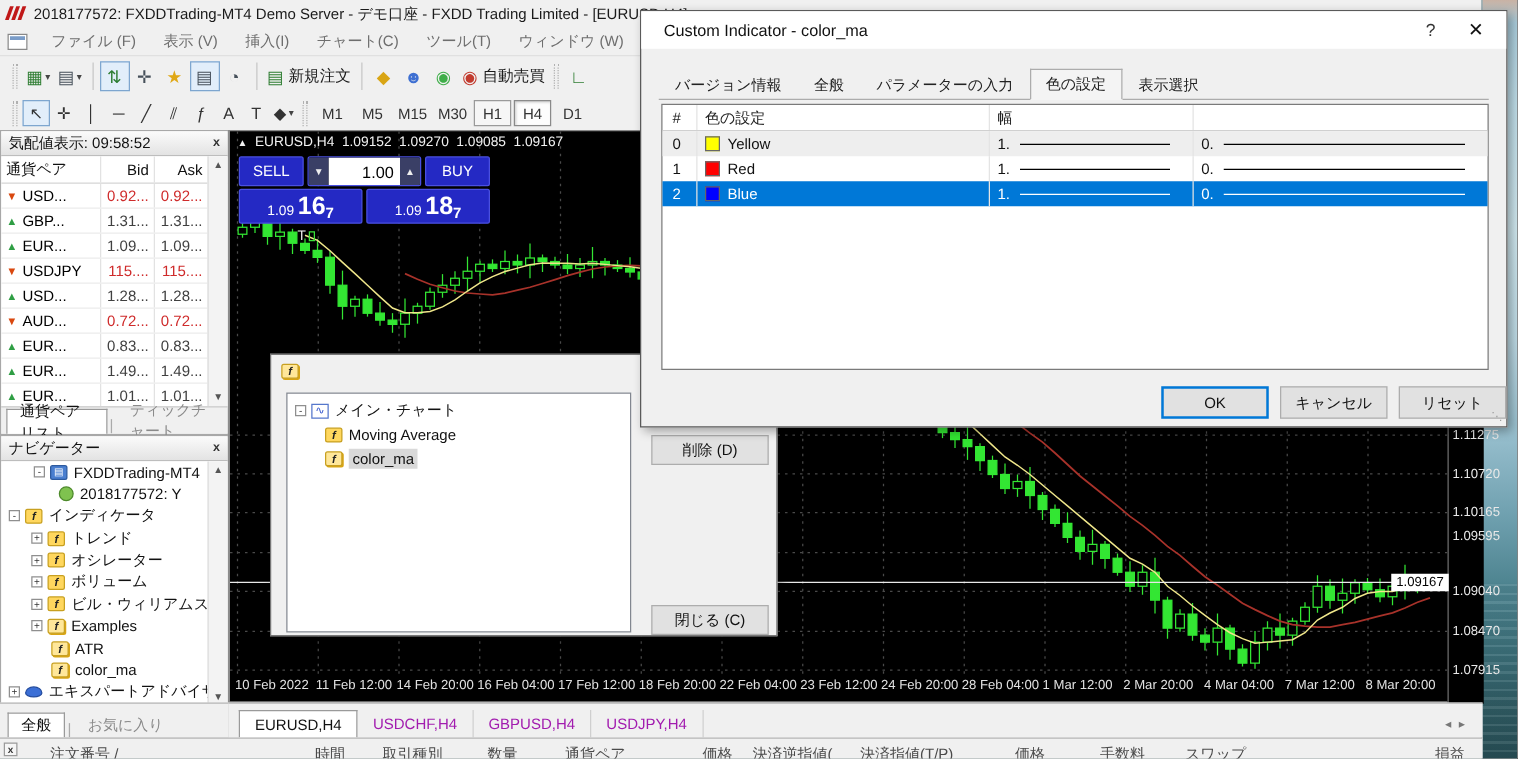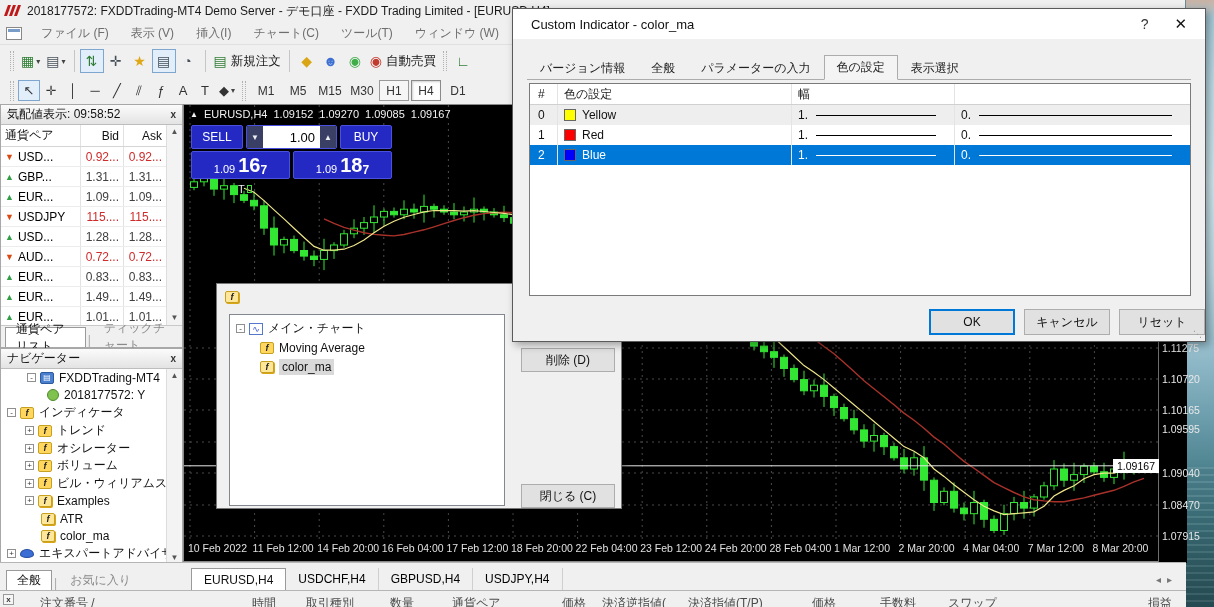--- a/index.html
+++ b/index.html
@@ -84,21 +84,21 @@
   .oc-spin{flex:1;display:flex;border:1px solid #4a50e0;border-radius:2px;overflow:hidden;}
   .oc-step{width:16px;background:#3a3f66;color:#eee;font-size:8px;display:flex;align-items:center;justify-content:center;}
   .oc-input{flex:1;background:#fff;color:#000;font-size:13px;display:flex;align-items:center;justify-content:flex-end;padding-right:5px;}
   .oc-row2{display:flex;height:28px;gap:3px;margin-top:2px;}
   .oc-price{flex:1;background:#2429c4;border:1px solid #4a50e0;border-radius:2px;color:#fff;display:flex;align-items:flex-end;justify-content:center;padding-bottom:1px;}
   .oc-pre{font-size:11px;margin-right:3px;margin-bottom:2px;}
   .oc-big{font-size:20px;font-weight:bold;line-height:24px;}
   .oc-sup{font-size:12px;font-weight:bold;margin-top:-2px;}
   
   #chart-tabs{position:absolute;left:183px;top:562px;width:1003px;height:28px;background:#f0f0f0;border-top:1px solid #b5b5b5;display:flex;align-items:flex-end;padding-left:8px;}
-  .ctab{height:22px;display:flex;align-items:center;padding:0 12px;font-size:12px;color:#000000;border-right:1px solid #cfcfcf;}
+  .ctab{height:22px;display:flex;align-items:center;padding:0 12px;font-size:12px;color:#a21caf;border-right:1px solid #cfcfcf;}
   .ctab.active{background:#fff;border:1px solid #9a9a9a;border-bottom:none;color:#111;}
   #ctab-arrows{position:absolute;right:8px;bottom:5px;font-size:10px;color:#777;letter-spacing:6px;}
   #nav-tabs-strip{position:absolute;left:0;top:562px;width:183px;height:28px;background:#f0f0f0;border-top:1px solid #b5b5b5;display:flex;align-items:flex-end;padding-left:6px;}
   #terminal-header{position:absolute;left:0;top:590px;width:1186px;height:17px;background:#f0f0f0;border-top:1px solid #b5b5b5;}
   #term-close{position:absolute;left:3px;top:3px;width:11px;height:11px;border:1px solid #9a9a9a;background:#f6f6f6;font-size:8px;line-height:9px;text-align:center;color:#333;font-weight:bold;}
   .term-col{position:absolute;top:4px;font-size:12px;color:#4a4a4a;white-space:nowrap;}
   
   .dialog{position:absolute;background:#f0f0f0;border:1px solid #777;box-shadow:3px 3px 8px rgba(0,0,0,.35);}
   #ind-dialog{left:216px;top:283px;width:406px;height:226px;}
   #ind-title{height:26px;display:flex;align-items:center;padding:0 8px;font-size:12px;color:#8a8a8a;}

